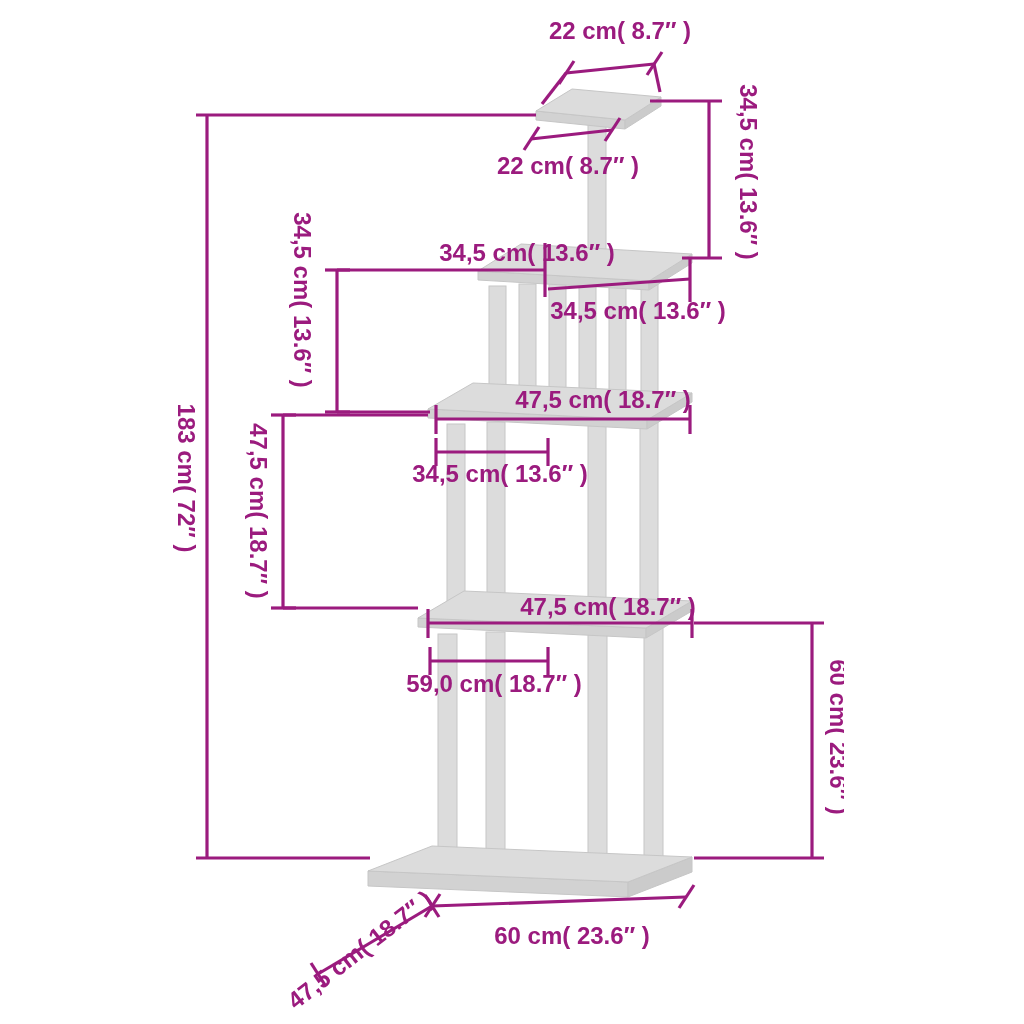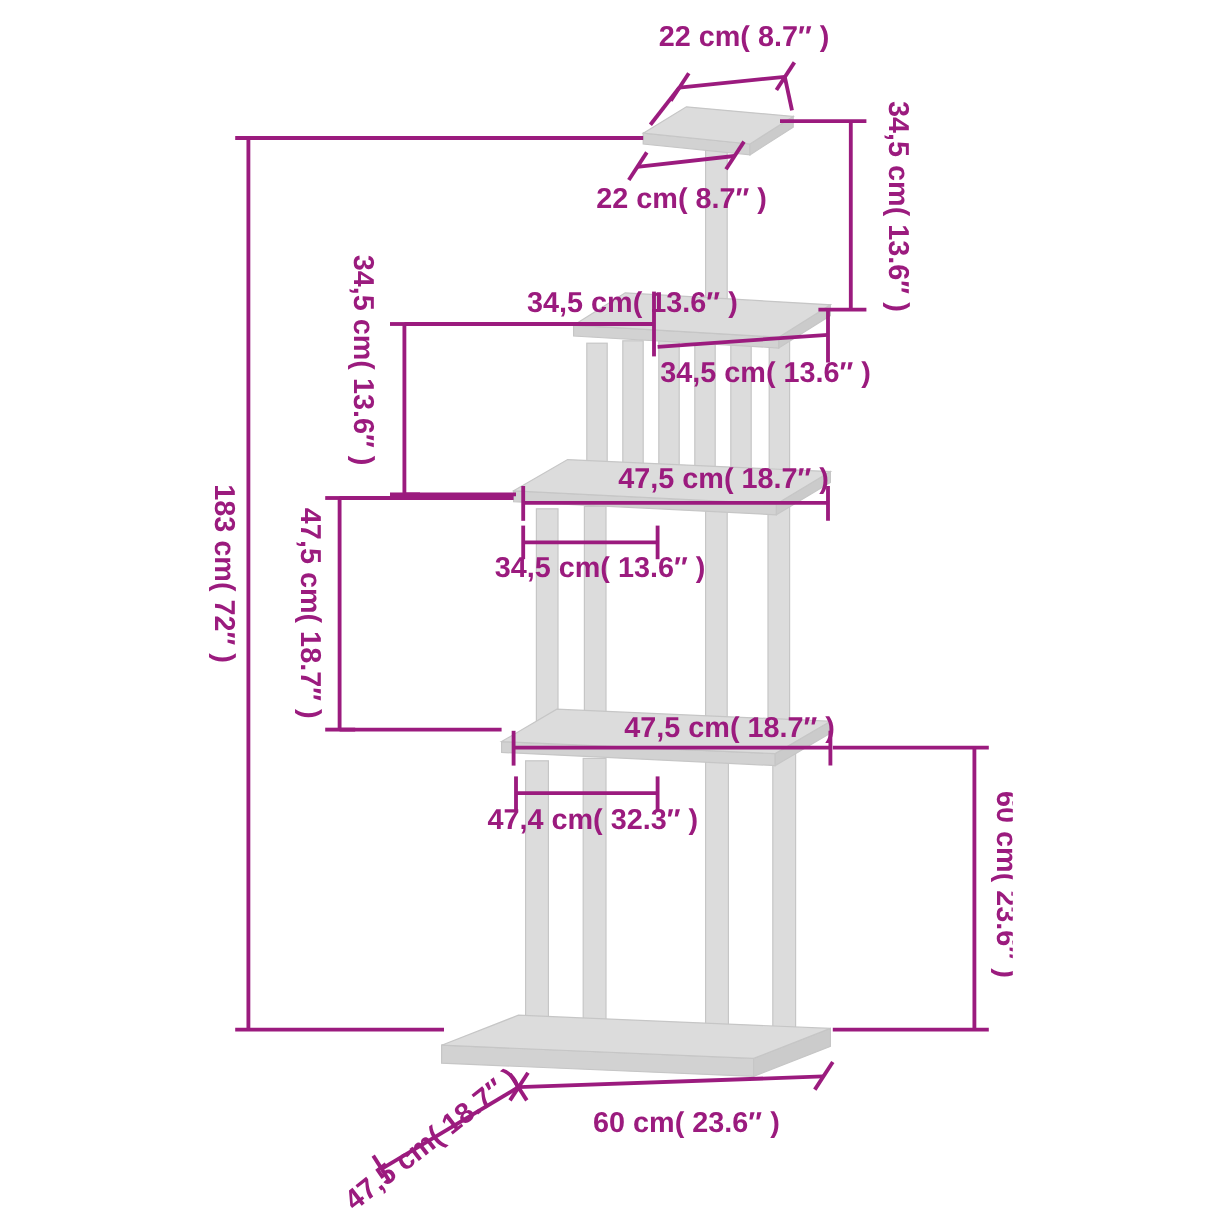--- a/index.html
+++ b/index.html
@@ -201,21 +201,21 @@
   <span class="lbl" style="left:603px; top:400px">47,5 cm( 18.7″ )</span>
 
   <span class="lbl" style="left:500px; top:474px">34,5 cm( 13.6″ )</span>
 
   <span class="lbl" style="left:258px; top:511px; transform:translate(-50%,-50%) rotate(90deg)">47,5 cm( 18.7″ )</span>
 
   <span class="lbl" style="left:186px; top:478px; transform:translate(-50%,-50%) rotate(90deg)">183 cm( 72″ )</span>
 
   <span class="lbl" style="left:608px; top:607px">47,5 cm( 18.7″ )</span>
 
-  <span class="lbl" style="left:494px; top:684px">47,4 cm( 32.3″ )</span>
+  <span class="lbl" style="left:494px; top:684px">59,0 cm( 18.7″ )</span>
 
   <span class="lbl" style="left:838px; top:737px; transform:translate(-50%,-50%) rotate(90deg)">60 cm( 23.6″ )</span>
 
   <span class="lbl" style="left:360px; top:950px; transform:translate(-50%,-50%) rotate(-38deg)">47,5 cm( 18.7″ )</span>
 
   <span class="lbl" style="left:572px; top:936px">60 cm( 23.6″ )</span>
 
 </div>
 
 </body></html>

